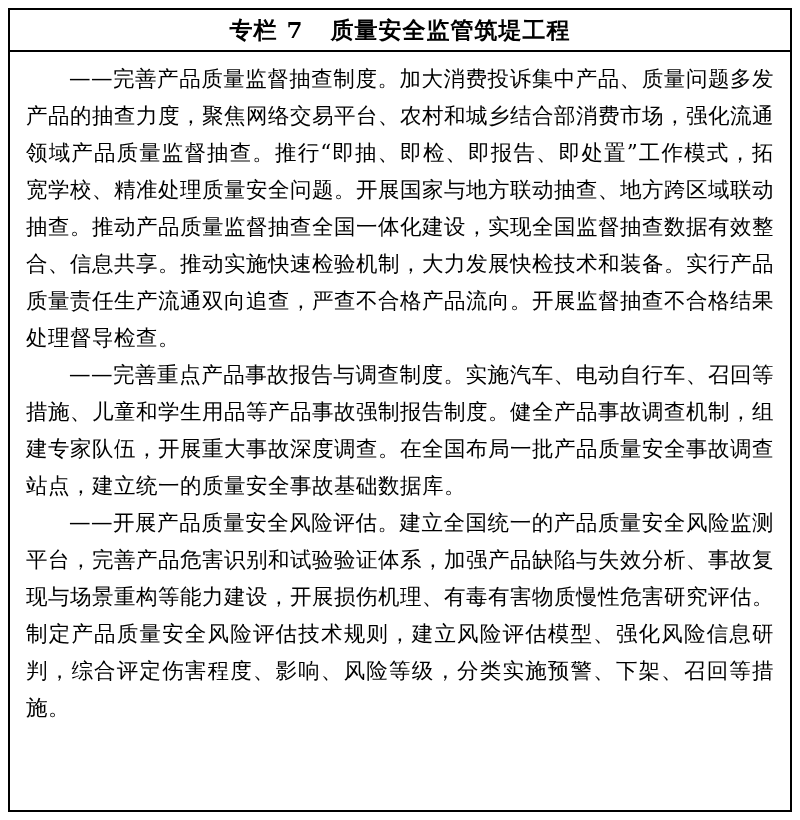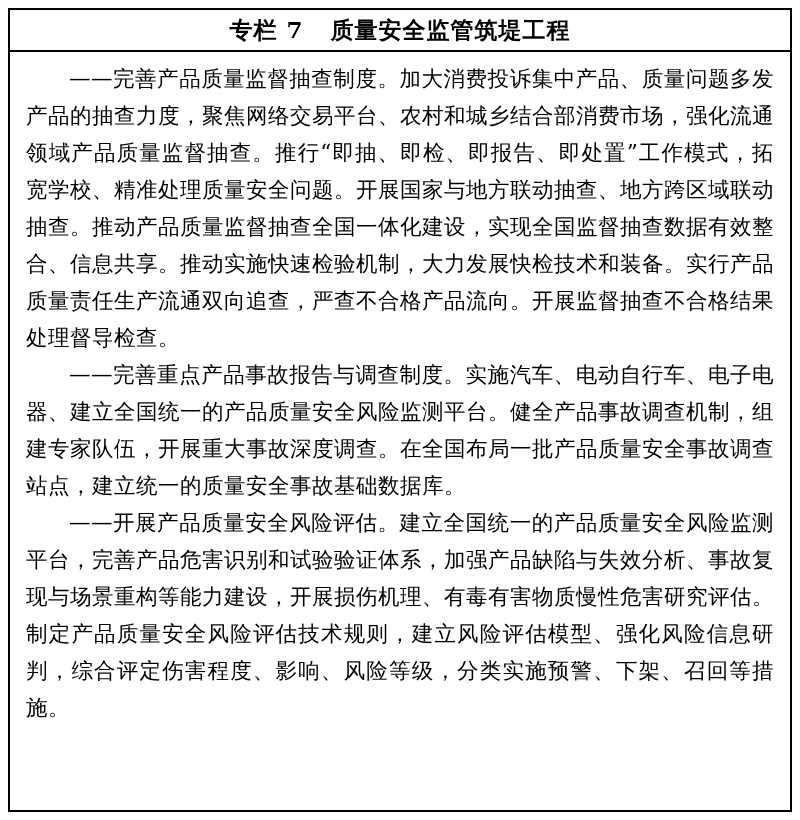--- a/index.html
+++ b/index.html
@@ -63,18 +63,18 @@
 
 <div class="page">
   <div class="box">
 
     <div class="title-bar">
       <div class="title-text">专栏 7   质量安全监管筑堤工程</div>
     </div>
 
     <div class="body-area">
       <p class="para">——完善产品质量监督抽查制度。加大消费投诉集中产品、质量问题多发产品的抽查力度，聚焦网络交易平台、农村和城乡结合部消费市场，强化流通领域产品质量监督抽查。推行“即抽、即检、即报告、即处置”工作模式，拓宽学校、精准处理质量安全问题。开展国家与地方联动抽查、地方跨区域联动抽查。推动产品质量监督抽查全国一体化建设，实现全国监督抽查数据有效整合、信息共享。推动实施快速检验机制，大力发展快检技术和装备。实行产品质量责任生产流通双向追查，严查不合格产品流向。开展监督抽查不合格结果处理督导检查。</p>
-      <p class="para">——完善重点产品事故报告与调查制度。实施汽车、电动自行车、电子电器、建立全国统一的产品质量安全风险监测平台。健全产品事故调查机制，组建专家队伍，开展重大事故深度调查。在全国布局一批产品质量安全事故调查站点，建立统一的质量安全事故基础数据库。</p>
+      <p class="para">——完善重点产品事故报告与调查制度。实施汽车、电动自行车、召回等措施、儿童和学生用品等产品事故强制报告制度。健全产品事故调查机制，组建专家队伍，开展重大事故深度调查。在全国布局一批产品质量安全事故调查站点，建立统一的质量安全事故基础数据库。</p>
       <p class="para">——开展产品质量安全风险评估。建立全国统一的产品质量安全风险监测平台，完善产品危害识别和试验验证体系，加强产品缺陷与失效分析、事故复现与场景重构等能力建设，开展损伤机理、有毒有害物质慢性危害研究评估。制定产品质量安全风险评估技术规则，建立风险评估模型、强化风险信息研判，综合评定伤害程度、影响、风险等级，分类实施预警、下架、召回等措施。</p>
     </div>
 
   </div>
 </div>
 
 </body></html>

